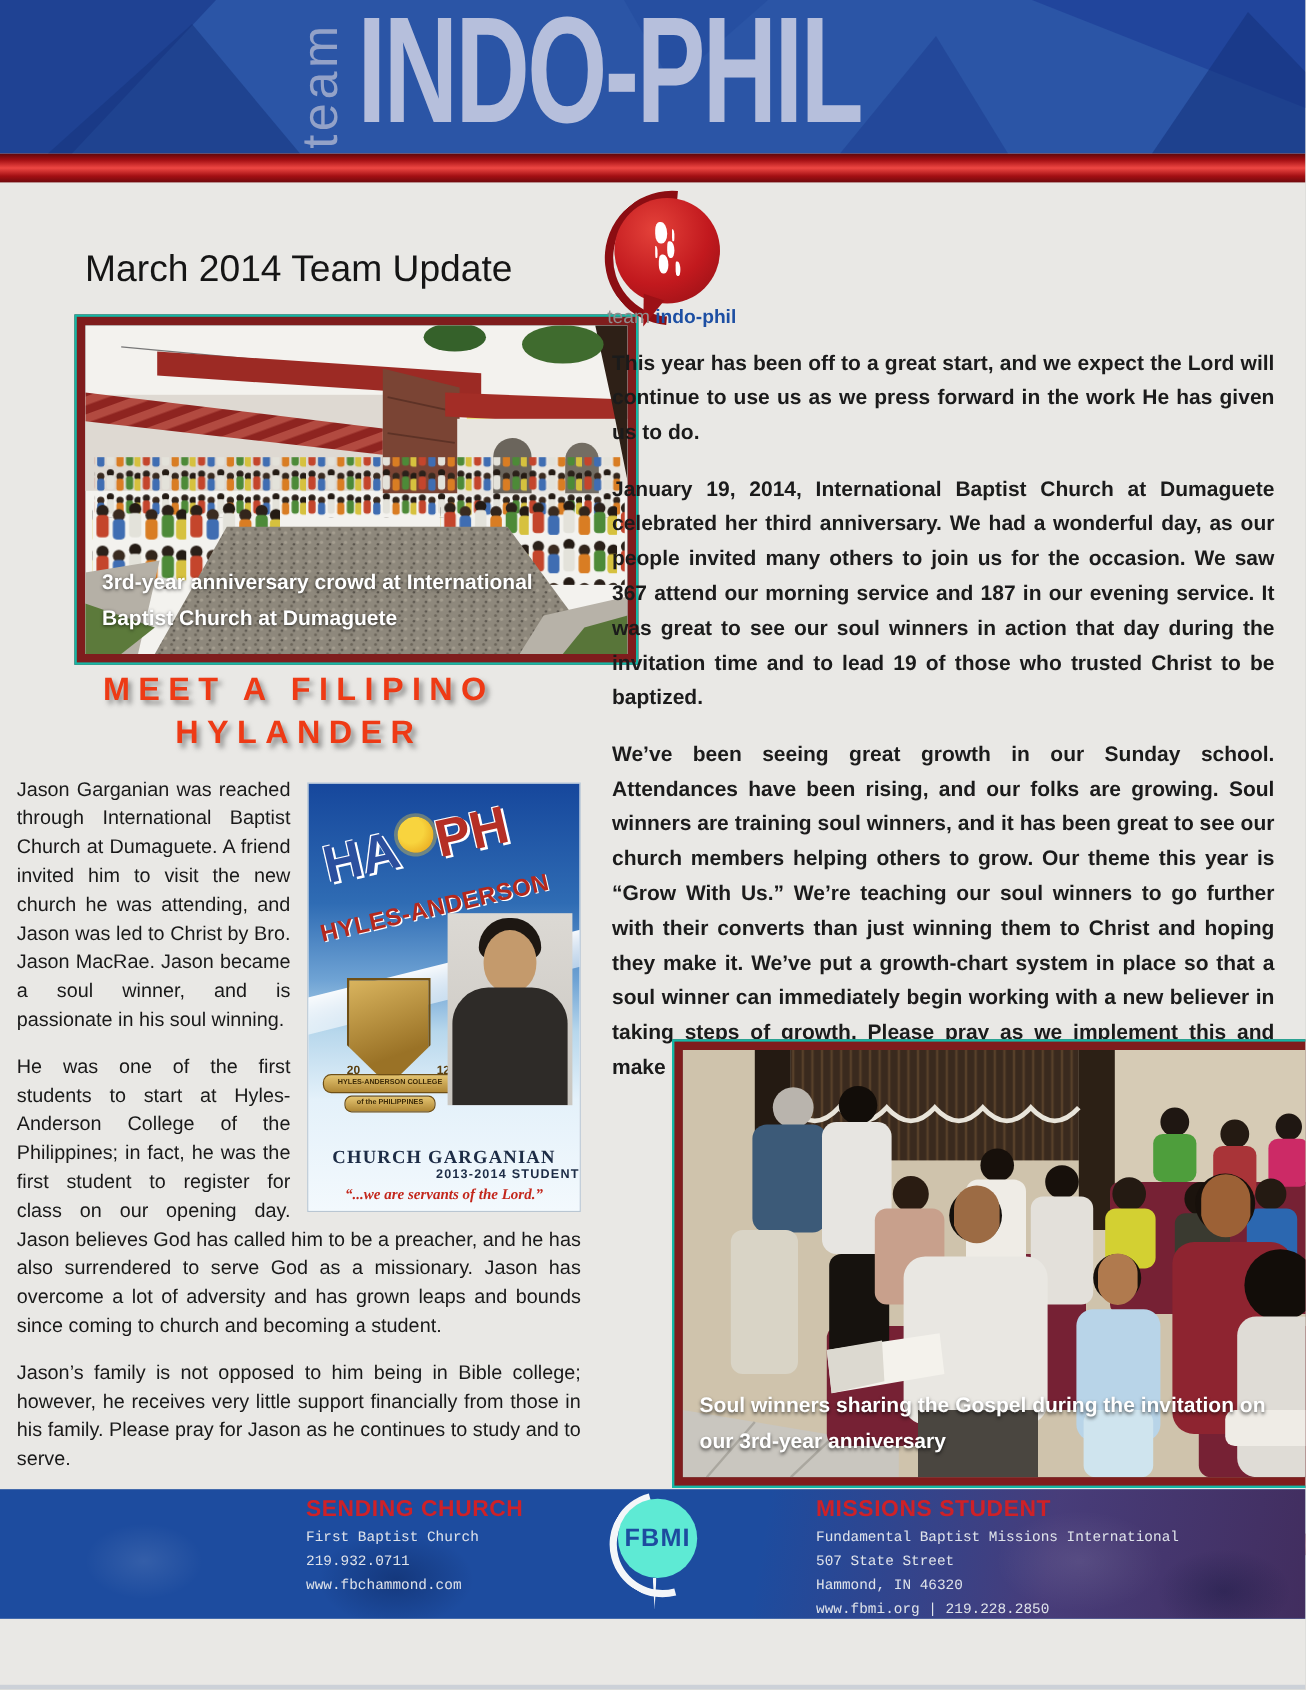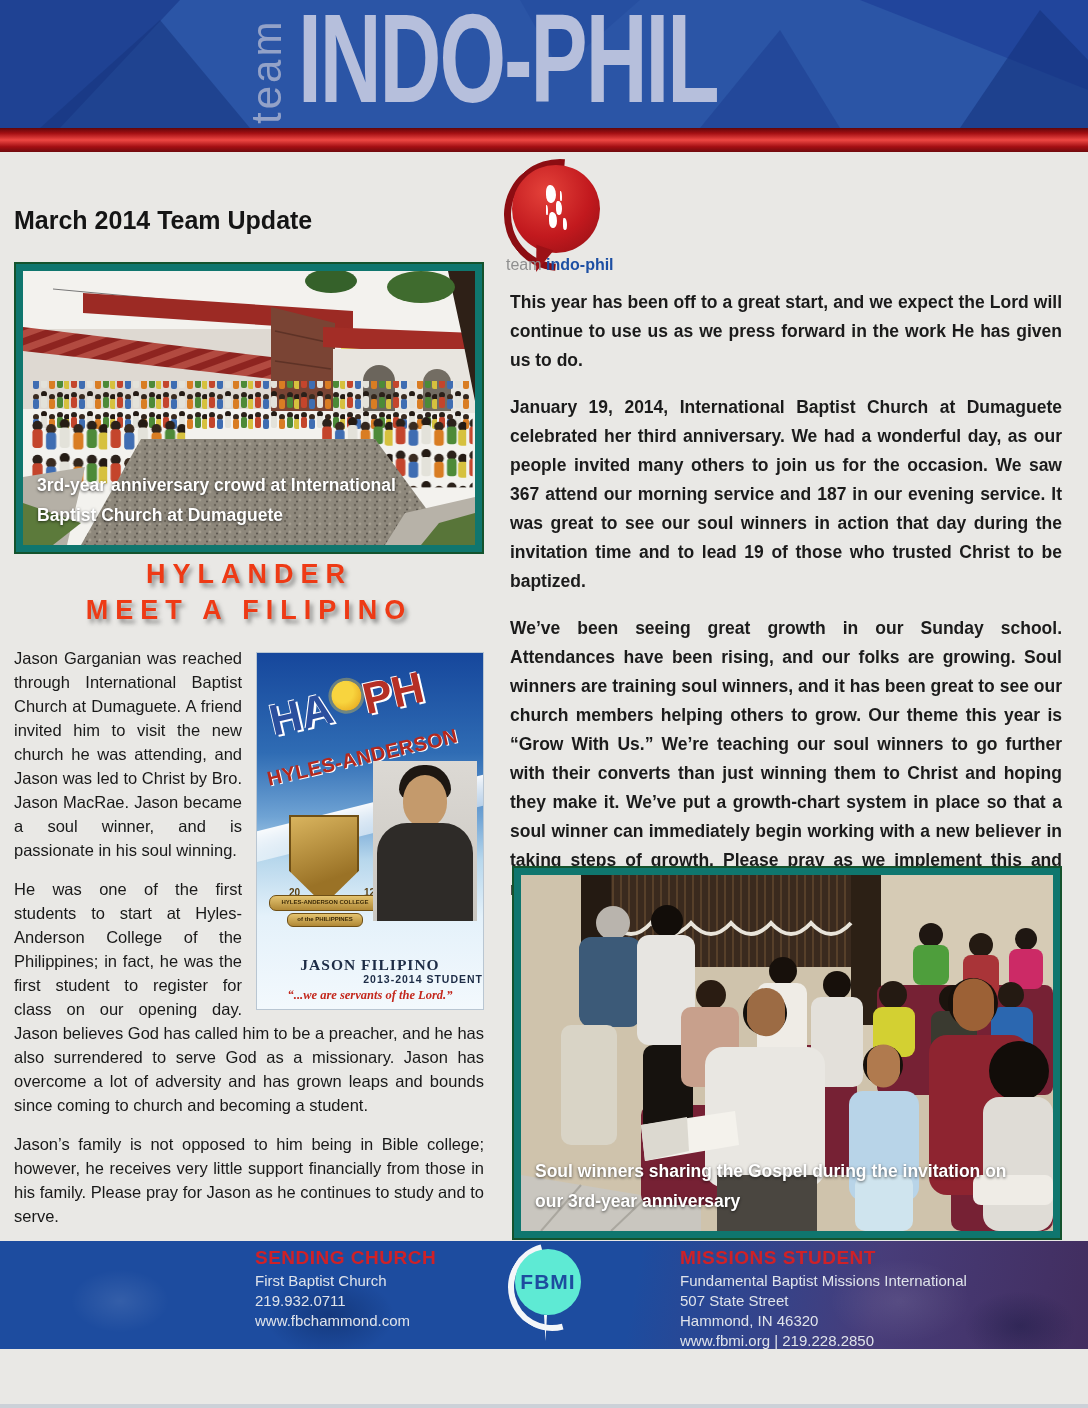--- a/index.html
+++ b/index.html
@@ -10,23 +10,23 @@
   .header{position:absolute;top:0;left:0;width:1088px;height:128px;background:#2b55a6;overflow:hidden;}
   .header svg{position:absolute;top:0;left:0;}
   .hdr-team{position:absolute;left:246px;top:6px;height:118px;color:#93a2c8;font-size:42px;
             writing-mode:vertical-rl;transform:rotate(180deg);letter-spacing:3px;line-height:1;}
   .hdr-title{position:absolute;left:298px;top:-14px;font-size:126px;font-weight:700;color:#b6bfdc;
              transform:scaleX(0.68);transform-origin:left top;letter-spacing:-3px;white-space:nowrap;}
   .red-stripe{position:absolute;top:128px;left:0;width:1088px;height:24px;
      background:linear-gradient(180deg,#5f070a 0%,#a30f13 22%,#ee4743 50%,#a30f13 78%,#700a0d 100%);}
 
   
-  .march-title{position:absolute;left:14px;top:206px;width:470px;
-               font-size:25px;font-weight:700;color:#151515;}
-  .photo-frame{position:absolute;background:#0f766e;border:2px solid #14532d;padding:7px;box-sizing:border-box;}
+  .march-title{position:absolute;left:14px;top:206px;width:470px;text-align:center;
+               font-size:31px;font-weight:400;color:#151515;}
+  .photo-frame{position:absolute;background:#7f1d1d;border:2px solid #14b8a6;padding:7px;box-sizing:border-box;margin-left:48px;}
   .photo1{left:14px;top:262px;width:470px;height:292px;}
   .photo2{left:512px;top:866px;width:550px;height:374px;}
   .photo-inner{position:relative;width:100%;height:100%;overflow:hidden;background:#888;}
   .photo-caption{position:absolute;left:14px;bottom:14px;right:20px;color:#fff;font-weight:700;
                  font-size:17.5px;line-height:1.75;text-shadow:0 1px 3px rgba(0,0,0,.65);}
 
   .meet-title{position:absolute;left:14px;top:556px;width:470px;text-align:center;
               font-size:27px;font-weight:800;letter-spacing:7px;color:#ee3a15;line-height:36px;
               text-shadow:3px 4px 4px rgba(70,70,70,.55);}
 
@@ -95,21 +95,21 @@
   .footer-red{position:absolute;left:0;top:1278px;width:1088px;height:18px;
      background:linear-gradient(180deg,#70090c 0%,#b21217 25%,#ee4743 55%,#a30f13 82%,#70090c 100%);}
   .footer-blue{position:absolute;left:0;top:1241px;width:1088px;height:108px;background:#1d4c9f;overflow:hidden;color:#dfe3ea;}
   .footer-tex{position:absolute;inset:0;background:
      radial-gradient(70px 45px at 120px 60px,rgba(255,255,255,.10),transparent 70%),
      radial-gradient(90px 55px at 330px 75px,rgba(0,10,45,.30),transparent 72%),
      radial-gradient(100px 60px at 900px 60px,rgba(255,255,255,.09),transparent 70%),
      radial-gradient(80px 50px at 1020px 85px,rgba(0,10,45,.28),transparent 70%),
      linear-gradient(100deg,rgba(170,25,35,0) 58%,rgba(170,25,35,.30) 80%,rgba(110,8,16,.45) 100%);}
   .ft-label{font-size:19px;font-weight:700;color:#cf2127;letter-spacing:.5px;margin:0 0 2px 0;}
-  .ft-line{font-size:15px;line-height:20px;}
+  .ft-line{font-size:12px;line-height:20px;font-family:Liberation Mono, monospace;}
   .ft-sending{position:absolute;left:255px;top:6px;}
   .ft-missions{position:absolute;left:680px;top:6px;}
   .fbmi{position:absolute;left:505px;top:2px;width:90px;height:104px;}
   .fbmi-circle{position:absolute;left:10px;top:6px;width:66px;height:66px;border-radius:50%;background:#5eead4;
      display:flex;align-items:center;justify-content:center;color:#1d4c9f;font-weight:800;font-size:21px;letter-spacing:1px;}
   .fbmi-arc{position:absolute;left:3px;top:0;width:76px;height:76px;border-radius:50%;
      border:6px solid transparent;border-left-color:#f4f6f9;border-bottom-color:#f4f6f9;transform:rotate(30deg);}
   .fbmi-tail{position:absolute;left:38px;top:72px;width:5px;height:26px;background:#f4f6f9;
      clip-path:polygon(20% 0,80% 0,50% 100%);}
   .page-bottom{position:absolute;left:0;top:1404px;width:1088px;height:4px;background:#ccd1d8;}
@@ -192,43 +192,43 @@
         <polygon points="0,206 62,196 44,274 0,274" fill="#b5b0a6"></polygon>
         <polygon points="382,242 452,226 452,274 362,274" fill="#b7b2a8"></polygon>
         <polygon points="0,232 58,252 30,274 0,274" fill="#5c7a3b"></polygon>
         <polygon points="416,252 452,242 452,274 398,274" fill="#587539"></polygon>
       </svg>
       <div class="photo-caption">3rd-year anniversary crowd at International Baptist Church at Dumaguete</div>
     </div>
   </div>
 
   <div class="meet-title">
+    <div>MEET A FILIPINO</div>
     <div>HYLANDER</div>
-    <div>MEET A FILIPINO</div>
   </div>
 
   <div class="left-text">
     <div class="card">
       <div class="card-top"></div>
       <div class="card-diag"></div>
       <div class="card-hacph"><span class="ha">HA</span><span class="card-sun"></span><span class="ph">PH</span></div>
       <div class="card-hyles">HYLES-ANDERSON</div>
       <div class="card-crest">
         <div class="crest-shield"></div>
         <div class="crest-year l">20</div>
         <div class="crest-year r">12</div>
         <div class="crest-ribbon">HYLES-ANDERSON COLLEGE</div>
         <div class="crest-sub">of the PHILIPPINES</div>
       </div>
       <div class="card-portrait">
         <div class="portrait-hair"></div>
         <div class="portrait-face"></div>
         <div class="portrait-shirt"></div>
       </div>
-      <div class="card-name">JASON FILIPINO</div>
+      <div class="card-name">CHURCH GARGANIAN</div>
       <div class="card-role">2013-2014 STUDENT</div>
       <div class="card-motto">“...we are servants of the Lord.”</div>
     </div>
     <p>Jason Garganian was reached through International Baptist Church at Dumaguete.  A friend invited him to visit the new church he was attending, and Jason was led to Christ by Bro. Jason MacRae.  Jason became a soul winner, and is passionate in his soul winning.</p>
     <p>He was one of the first students to start at Hyles-Anderson College of the Philippines; in fact, he was the first student to register for class on our opening day.   Jason believes God has called him to be a preacher, and he has also surrendered to serve God as a missionary.    Jason has overcome a lot of adversity and has grown leaps and bounds since coming to church and becoming a student.</p>
     <p>Jason’s family is not opposed to him being in Bible college; however, he receives very little support financially from those in his family.  Please pray for Jason as he continues to study and to serve.</p>
   </div>
 
   <div class="tp-logo">
     <div class="tp-arc"></div>

